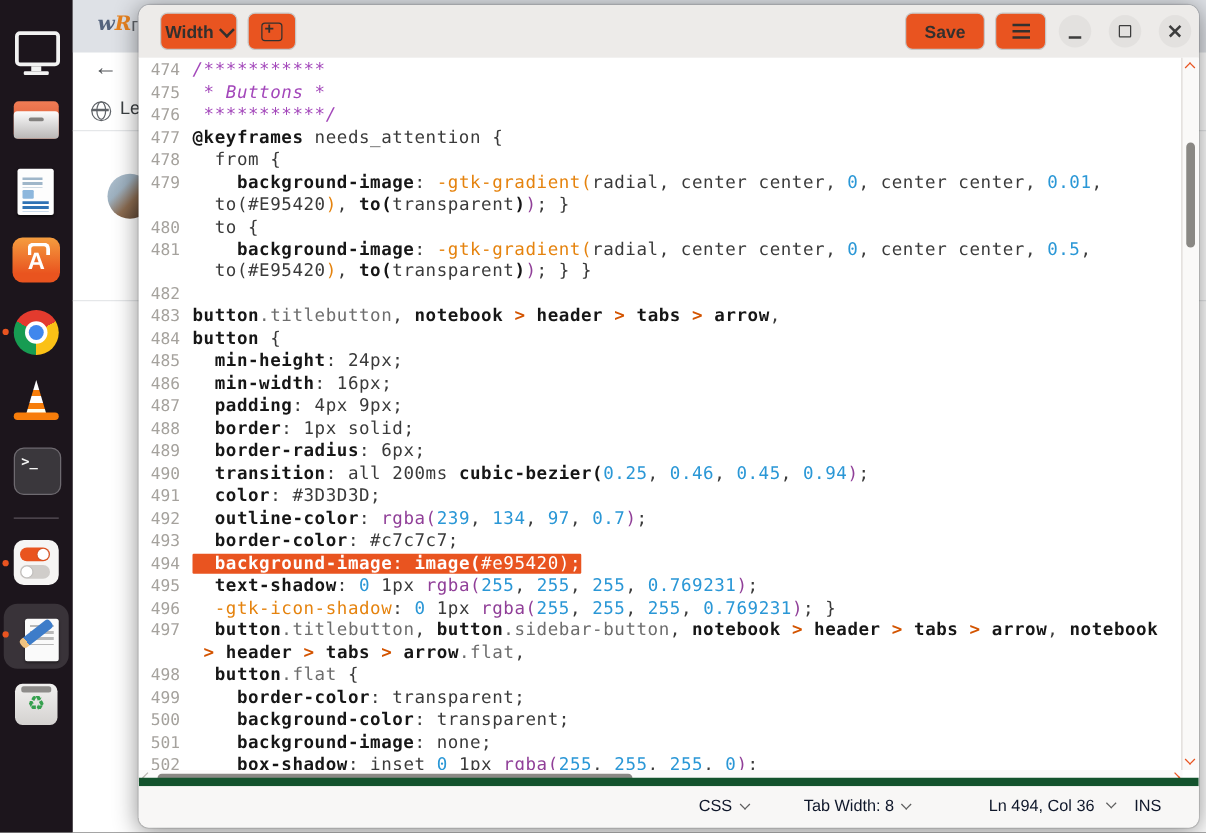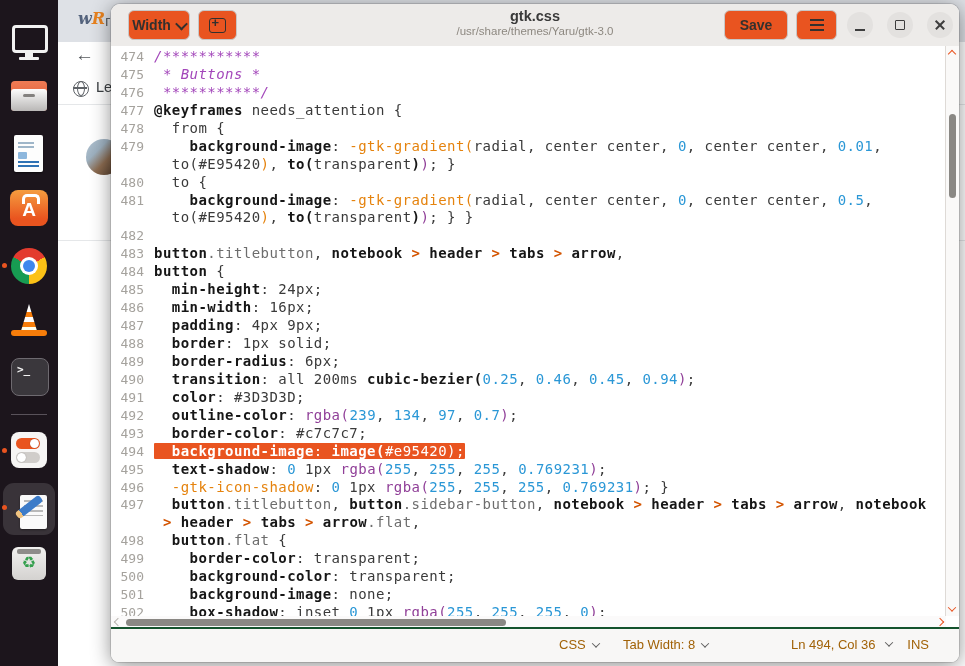--- a/index.html
+++ b/index.html
@@ -139,23 +139,23 @@
   .vthumb{position:absolute;left:3px;top:68px;width:7px;height:84px;border-radius:4px;background:#8a8884}
   .varrow{position:absolute;left:3px;color:#E95420}
   .varrow.top{top:5px}.varrow.bot{bottom:4px}
   .hscroll{position:absolute;left:0;right:13px;bottom:0;height:13px;background:#fbfafa}
   .hthumb{position:absolute;left:15px;top:3px;width:380px;height:7px;border-radius:4px;background:#8a8884}
   .harrow{position:absolute;top:3px}
   .harrow.l{left:4px;color:#b9b5b0}.harrow.r{right:3px;color:#E95420}
 
   
   .statusbar{position:absolute;left:0;right:0;bottom:0;height:33px;background:#f8f7f6;
-      border-top:2px solid #14532d;border-radius:0 0 8px 8px;font-size:13px;color:#a16207}
+      border-top:7px solid #14532d;border-radius:0 0 8px 8px;font-size:13px;color:#0f172a}
   .sb-item{position:absolute;top:8px;display:flex;align-items:center;gap:7px;cursor:pointer}
-  .sb-lang{left:448px}.sb-tab{left:512px}.sb-pos{left:680px;cursor:default}
+  .sb-lang{left:448px}.sb-tab{left:532px}.sb-pos{left:680px;cursor:default}
   .sb-chev{left:775px;top:12px}.sb-ins{position:absolute;right:30px;top:8px;cursor:pointer}
 </style>
 </head>
 <body>
 
 <div class="bwin">
   <div class="bwin-tabband"></div>
   <div class="bwin-logo"><span class="lw">w</span><span class="lr">R</span></div>
   <div class="bwin-frag">г</div>
   <div class="bwin-back">←</div>
@@ -231,24 +231,20 @@
 
 <div class="ewin">
   <div class="headerbar">
     <div class="obtn" style="left:17px;width:62px">
       <span>Width</span>
       <span class="chev down"></span>
     </div>
     <div class="obtn" style="left:87px;width:39px">
       <span class="tabnew"></span>
     </div>
-    <div class="htitle">
-      <div class="t">gtk.css</div>
-      <div class="s">/usr/share/themes/Yaru/gtk-3.0</div>
-    </div>
     <div class="obtn" style="left:613px;width:64px">
       <span>Save</span>
     </div>
     <div class="obtn" style="left:685px;width:41px">
       <span class="burger"></span>
     </div>
     <div class="wbtn" style="left:736px">
         <span class="mingl"></span>
       </div>
     <div class="wbtn" style="left:776px">

